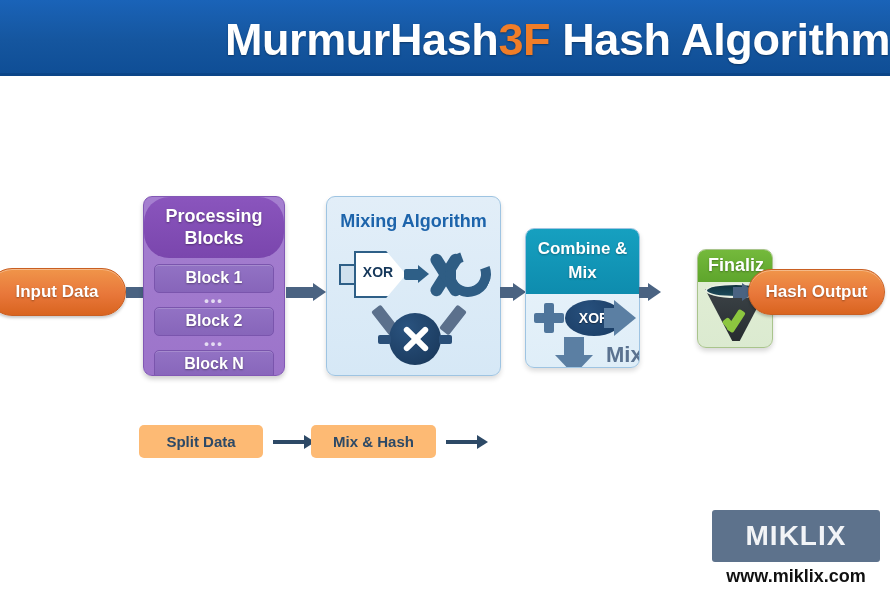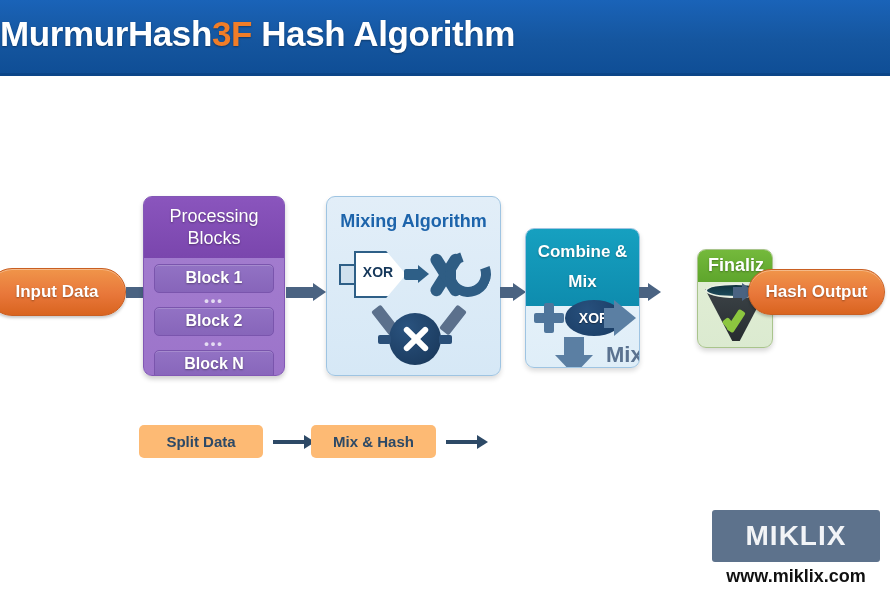--- a/index.html
+++ b/index.html
@@ -14,22 +14,22 @@
 
   
   .header{
     position:absolute;left:0;top:0;width:890px;height:76px;
     background:linear-gradient(180deg,#1a63b8 0%,#15569f 55%,#0f4e96 100%);
     border-bottom:3px solid #0b4588;
     box-sizing:border-box;
   }
   .header-title{
     position:absolute;left:0;top:14px;width:890px;
-    text-align:left;
-    font-size:35px;font-weight:bold;color:#ffffff;
+    text-align:right;
+    font-size:45px;font-weight:bold;color:#ffffff;
     letter-spacing:-0.4px;
     text-shadow:0 1px 2px rgba(0,0,0,.35);
     white-space:nowrap;
   }
   .header-title .accent{color:#f07d28;}
 
   
   .conn{position:absolute;height:18px;display:flex;align-items:center;}
   .conn .shaft{height:11px;background:#4a6382;flex:1 1 auto;}
   .conn .head{
@@ -54,23 +54,24 @@
 
   
   .card{position:absolute;box-sizing:border-box;border-radius:9px;overflow:hidden;}
   .proc-card{
     background:linear-gradient(180deg,#a57fd0 0%,#9c74ca 100%);
     border:1px solid #8258b5;
     box-shadow:0 3px 5px rgba(0,0,0,.2);
   }
   .proc-head{
     background:linear-gradient(180deg,#8a55bd 0%,#7a46ad 100%);
-    color:#fff;font-weight:normal;font-size:18px;line-height:22px;
+    color:#fff;font-weight:bold;font-size:18px;line-height:22px;
     text-align:center;padding:8px 4px 9px 4px;
     text-shadow:0 1px 2px rgba(0,0,0,.35);
+    border-radius:25px;
   }
   .proc-body{padding:6px 10px 4px 10px;}
   .blk{
     background:linear-gradient(180deg,#9272c4 0%,#8765ba 100%);
     border:1px solid #7a55ad;
     border-radius:5px;
     color:#fff;font-weight:bold;font-size:16px;
     text-align:center;padding:4px 0 5px 0;
     text-shadow:0 1px 2px rgba(0,0,0,.35);
     box-shadow:inset 0 1px 0 rgba(255,255,255,.18);
@@ -161,21 +162,21 @@
   }
 
   
   .comb-card{
     background:linear-gradient(180deg,#eaf3fa 0%,#dfeef8 100%);
     border:1px solid #9ec4e2;
     box-shadow:0 3px 5px rgba(0,0,0,.14);
   }
   .comb-head{
     background:linear-gradient(180deg,#16a0c0 0%,#0e8cae 100%);
-    color:#fff;font-weight:bold;font-size:17px;line-height:30px;
+    color:#fff;font-weight:bold;font-size:17px;line-height:24px;
     text-align:center;padding:8px 4px 9px 4px;
     text-shadow:0 1px 2px rgba(0,0,0,.3);
   }
   .plus{position:absolute;width:30px;height:30px;}
   .plus i{position:absolute;background:#4f759b;border-radius:2px;display:block;}
   .plus i.h{left:0;top:10px;width:30px;height:10px;}
   .plus i.v{left:10px;top:0;width:10px;height:30px;}
   .xor-ellipse{
     position:absolute;width:58px;height:36px;border-radius:50%;
     background:radial-gradient(circle at 38% 28%,#27507d 0%,#1c3f67 75%,#173353 100%);

